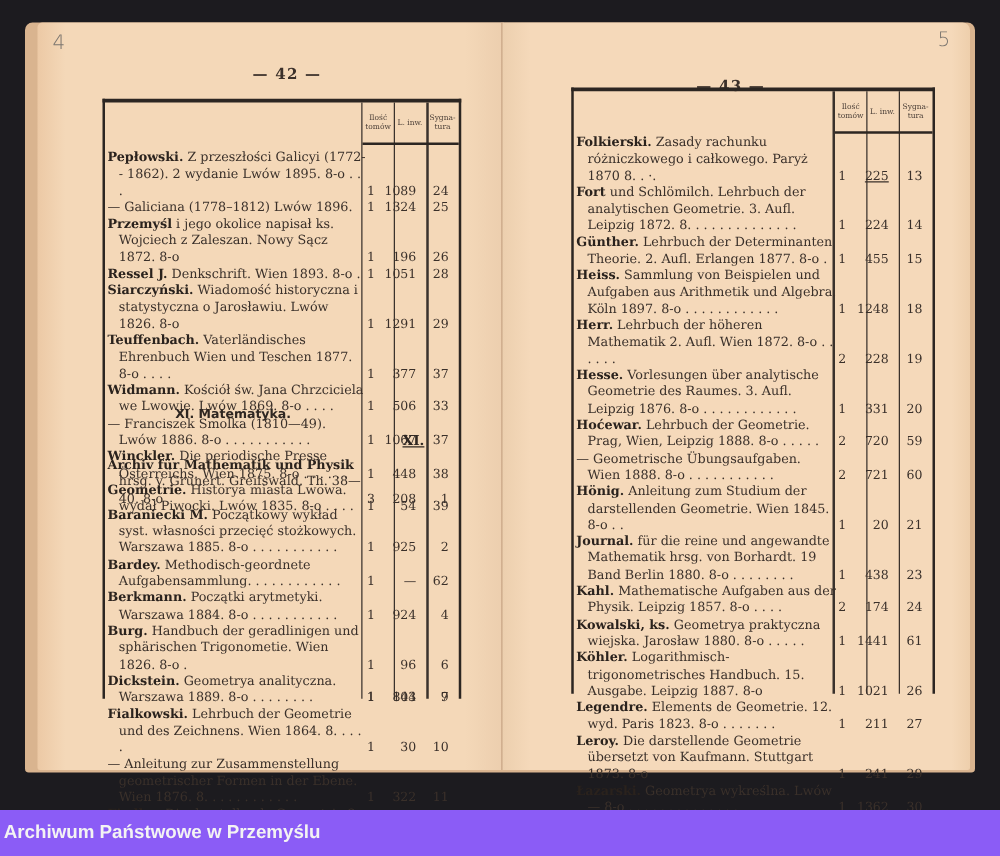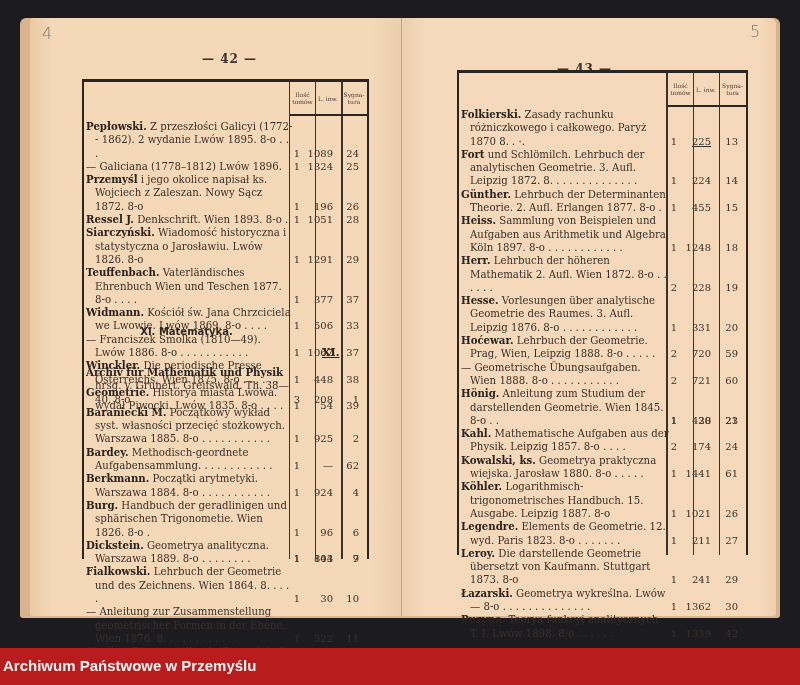--- a/index.html
+++ b/index.html
@@ -17,21 +17,21 @@
     .hdr { position:absolute; top:0; height:32px; border-bottom:2px solid #2c2622; display:flex; }
     .hdr div { font-size:6px; color:#4b3f37; text-align:center; display:flex; align-items:center; justify-content:center; line-height:7px; }
     .rows { position:absolute; left:0; right:0; }
     .entry { position:relative; font-size:10.2px; line-height:13.3px; color:#3a302a; }
     .entry .txt { padding-left:11px; text-indent:-9px; }
     .entry .txt b { font-weight:bold; color:#2a221d; }
     .entry .nums { position:absolute; bottom:0; display:flex; }
     .entry .nums span { display:block; text-align:right; font-size:10px; }
     .section { font-family:"DejaVu Sans", sans-serif; font-weight:bold; font-size:10px; text-align:center; color:#2e2621; }
     .xi { position:absolute; font-weight:bold; font-size:11px; color:#2e2621; text-decoration:underline; }
-    .footer { position:absolute; left:0; top:648px; width:800px; height:37px; background:#b91c1c;text-align:right; }
+    .footer { position:absolute; left:0; top:648px; width:800px; height:37px; background:#8b5cf6;text-align:right; }
     .footer span { position:absolute; left:3px; top:9px; color:#f3f3f3; font-family:"Liberation Sans", sans-serif; font-weight:bold; font-size:15px; }
   </style>
 </head>
 <body>
 
 <div class="scan">
   <div class="book">
 
     <div class="page left">
       <div class="pencil" style="left:12px;top:6px;">4</div>
@@ -291,20 +291,21 @@
             </div>
             <div class="entry">
               <div class="txt" style="width: 200px;"><b>Hönig.</b><span> Anleitung zum Studium der darstellenden Geometrie. Wien 1845. 8-o . .</span></div>
               <div class="nums" style="left: 202px;">
                 <span style="width: 16px; padding-right: 2px;">1</span>
                 <span style="width: 32px; padding-right: 2px;">20</span>
                 <span style="width: 25px; padding-right: 2px;">21</span>
               </div>
             </div>
             <div class="entry">
+              <div class="txt" style="width: 200px;"><b>Journal.</b><span> für die reine und angewandte Mathematik hrsg. von Borhardt. 19 Band Berlin 1880. 8-o . . . . . . . .</span></div>
               <div class="nums" style="left: 202px;">
                 <span style="width: 16px; padding-right: 2px;">1</span>
                 <span style="width: 32px; padding-right: 2px;">438</span>
                 <span style="width: 25px; padding-right: 2px;">23</span>
               </div>
             </div>
             <div class="entry">
               <div class="txt" style="width: 200px;"><b>Kahl.</b><span> Mathematische Aufgaben aus der Physik. Leipzig 1857. 8-o . . . .</span></div>
               <div class="nums" style="left: 202px;">
                 <span style="width: 16px; padding-right: 2px;">2</span>

